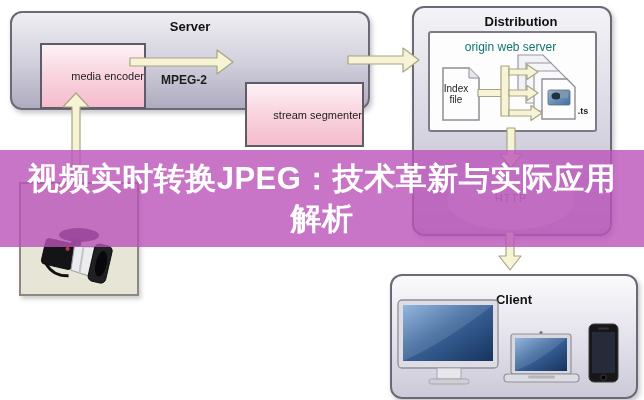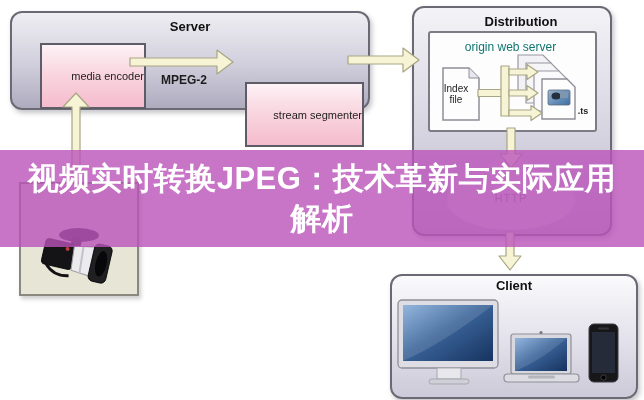--- a/index.html
+++ b/index.html
@@ -76,21 +76,21 @@
       <span>stream segmenter</span>
     </div>
   </div>
 
   <div class="panel distribution">
     <div class="panel-title" style="top:6px;margin-left:18px;">Distribution</div>
   </div>
   <div class="whitebox"></div>
 
   <div class="panel client">
-    <div class="panel-title" style="top:2px;">Client</div>
+    <div class="panel-title" style="top:16px;">Client</div>
   </div>
 
   <div class="avbox"></div>
 
   <svg class="overlay" width="644" height="400" viewBox="0 0 644 400">
     <defs>
       <linearGradient id="scr" x1="0" y1="0" x2="1" y2="1">
         <stop offset="0" stop-color="#84add9"></stop>
         <stop offset="0.45" stop-color="#3a6399"></stop>
         <stop offset="1" stop-color="#16335f"></stop>

